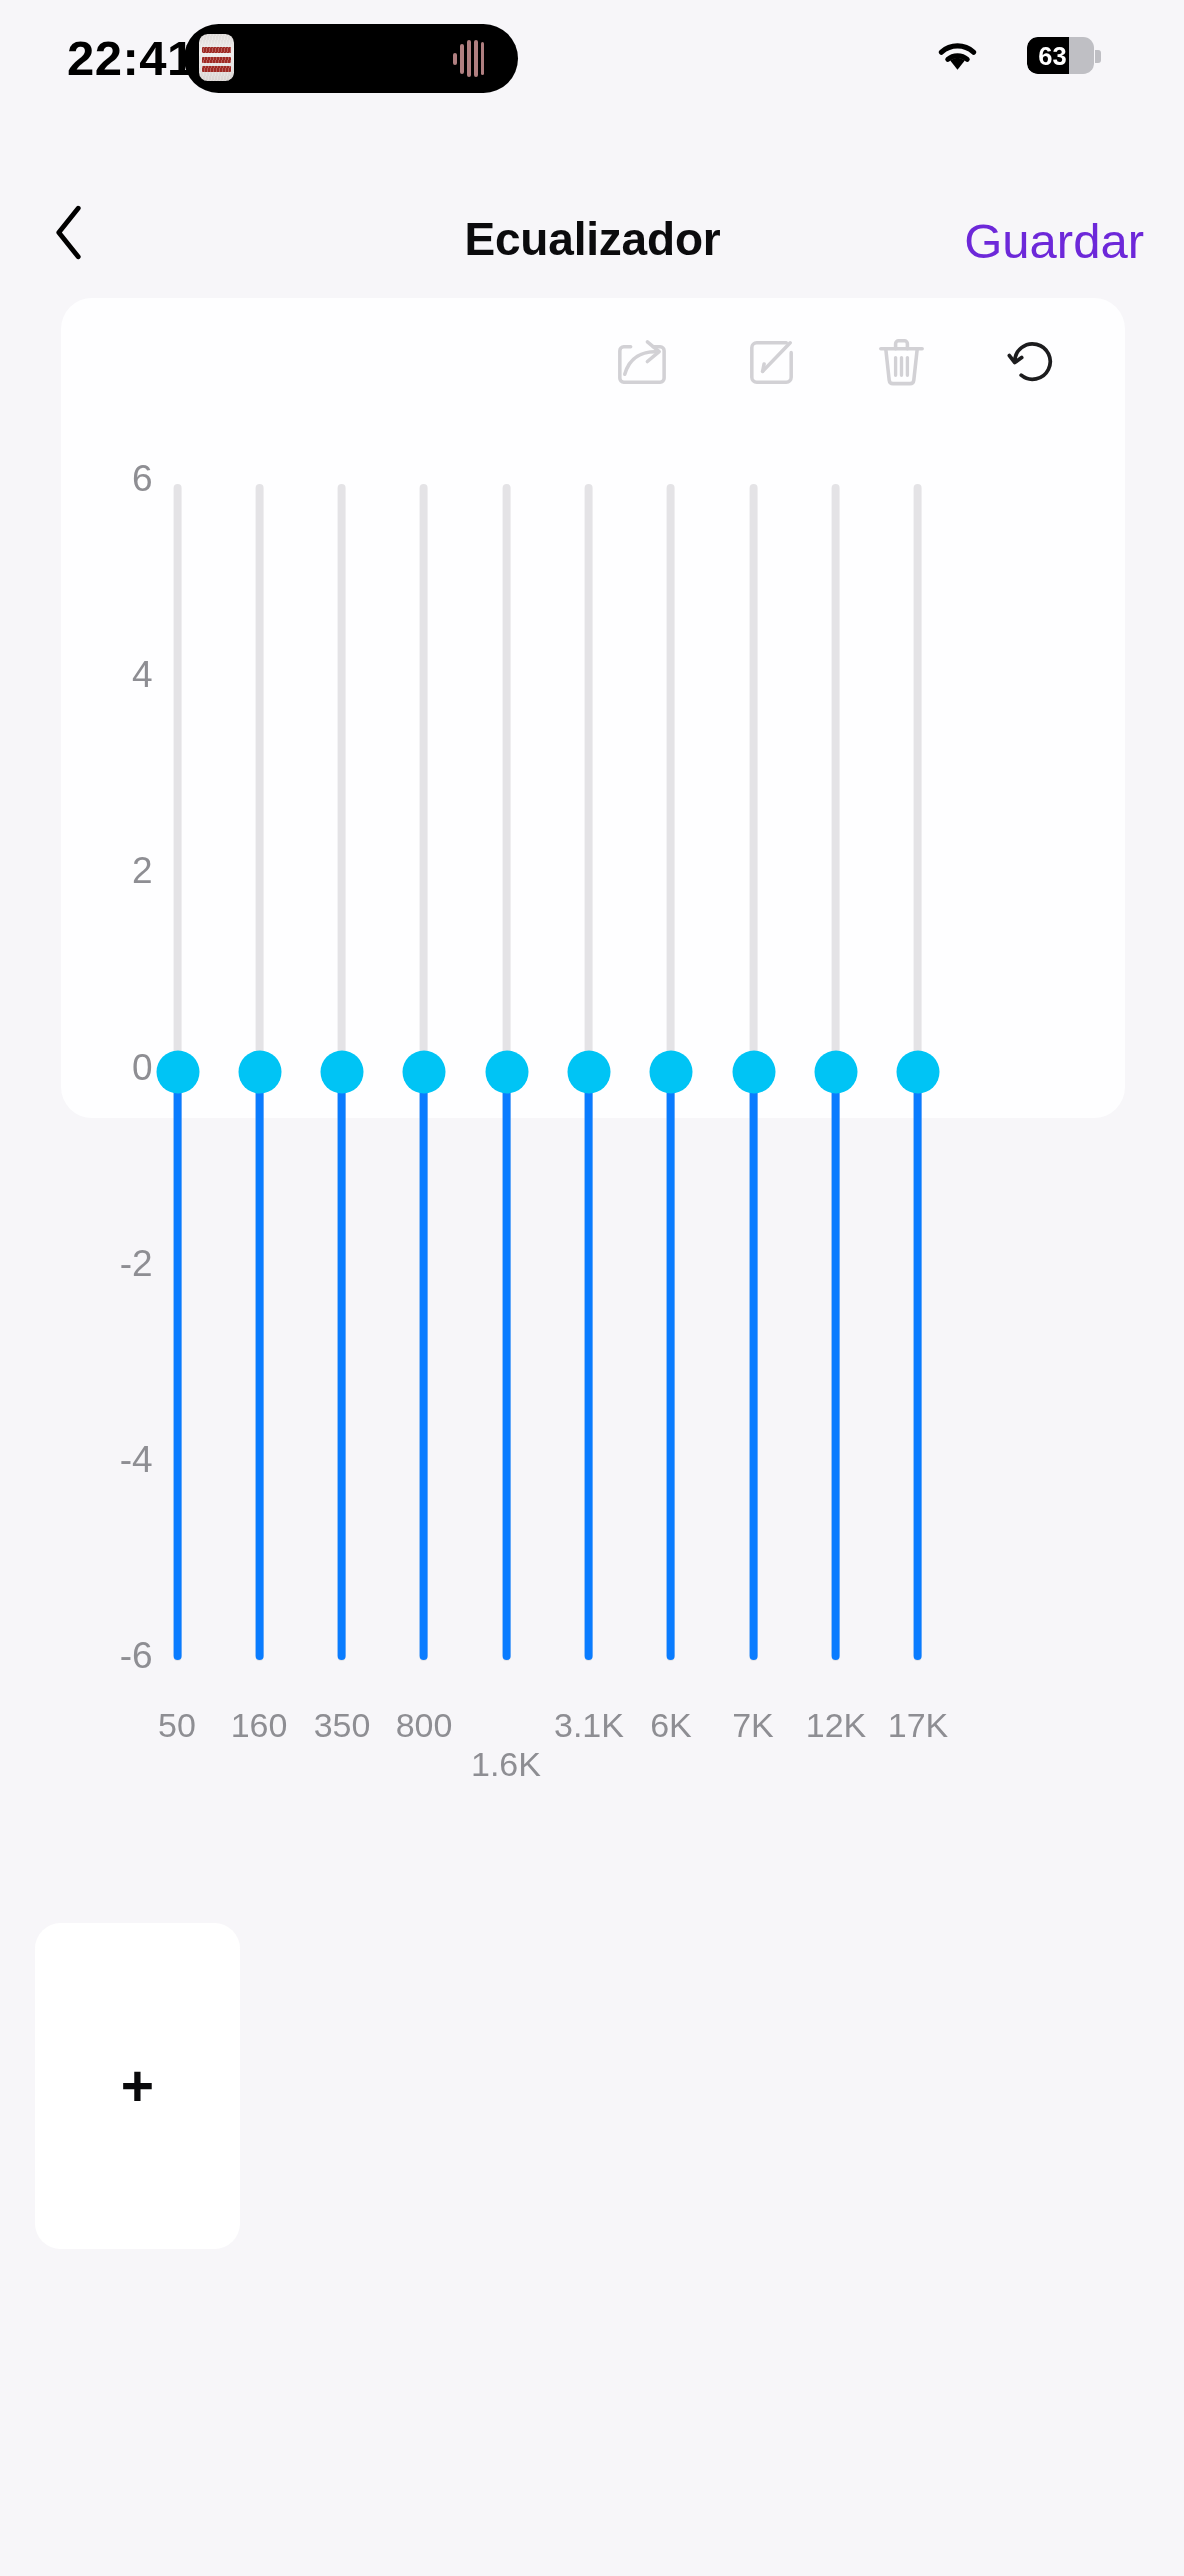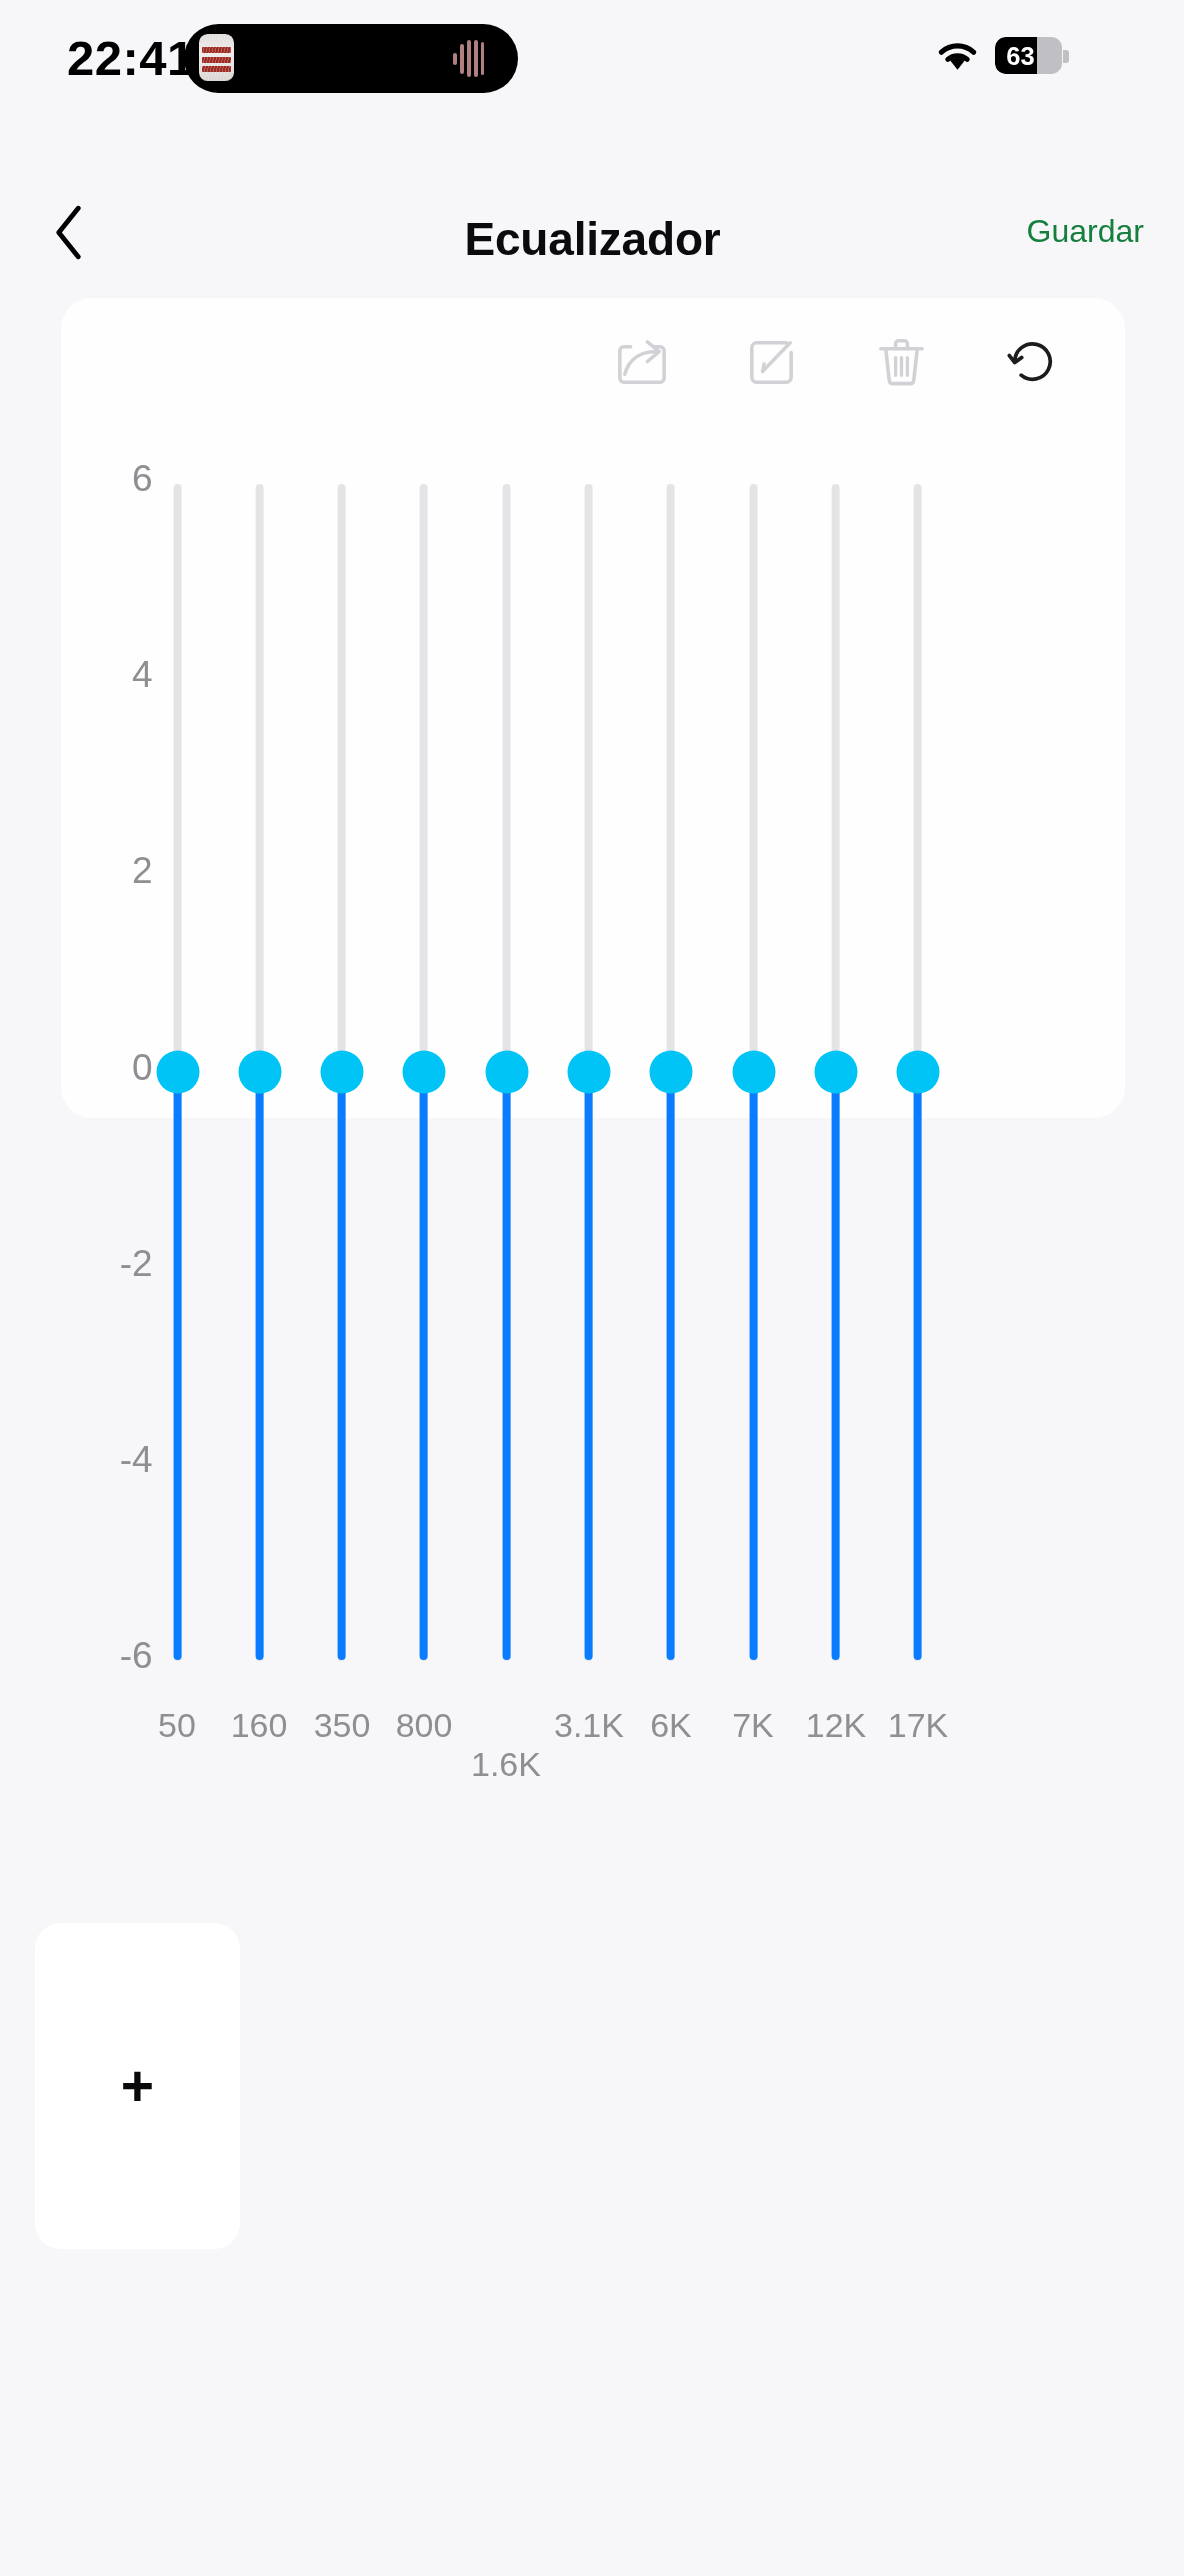--- a/index.html
+++ b/index.html
@@ -39,21 +39,21 @@
   }
   .island-wave { position:absolute; right:21.6px; top:15.7px; width:43px; height:39px; display:flex; align-items:center; gap:2.9px; }
   .island-wave i { display:block; width:3.9px; background:#b07f80; border-radius:2px; }
   .island-wave i:nth-child(1){ height:11.8px; }
   .island-wave i:nth-child(2){ height:29.5px; }
   .island-wave i:nth-child(3){ height:37px; }
   .island-wave i:nth-child(4){ height:37px; }
   .island-wave i:nth-child(5){ height:33px; }
 
   .wifi-icon { position:absolute; left:934px; top:39px; width:47px; height:35px; }
-  .battery { position:absolute; left:995px; top:37px; width:73px; height:37px; }
+  .battery { position:absolute; left:1027px; top:37px; width:73px; height:37px; }
   .batt-body {
     position:absolute; left:0; top:0; width:67px; height:37px;
     border-radius:10.8px; background:#BFBFC4; overflow:hidden;
   }
   .batt-fill { position:absolute; left:0; top:0; height:37px; width:42px; background:#000; border-radius:10.8px 0 0 10.8px; }
   .batt-num { position:absolute; left:3.9px; top:4.9px; width:43px; text-align:center;
     font-size:25.5px; font-weight:700; color:#fff; }
   .batt-cap { position:absolute; left:68px; top:12.8px; width:5.9px; height:12.8px; background:#BFBFC4; border-radius:0 2.9px 2.9px 0; }
 
   
@@ -61,21 +61,21 @@
   .nav-back {
     position:absolute; left:39px; top:17.7px; width:59px; height:69px;
     display:flex; align-items:center; justify-content:center; cursor:pointer;
   }
   .nav-title {
     position:absolute; left:0; right:0; top:29.5px;
     text-align:center; font-size:46px; font-weight:700; color:#0B0B0D; letter-spacing:-0.2px;
   }
   .nav-save {
     position:absolute; right:41px; top:31px;
-    font-size:32px; font-weight:400; color:#15803d; cursor:pointer;
+    font-size:49px; font-weight:400; color:#6d28d9; cursor:pointer;
   }
 
   
   .eq-card {
     position:absolute; left:61px; top:298px; width:1064px; height:820px;
     background:#FEFEFF; border-radius:31px;
   }
   .eq-toolbar { position:absolute; right:27.5px; top:21.6px; width:501px; height:88px; }
   .tool-btn {
     position:absolute; top:0; width:88px; height:88px;

